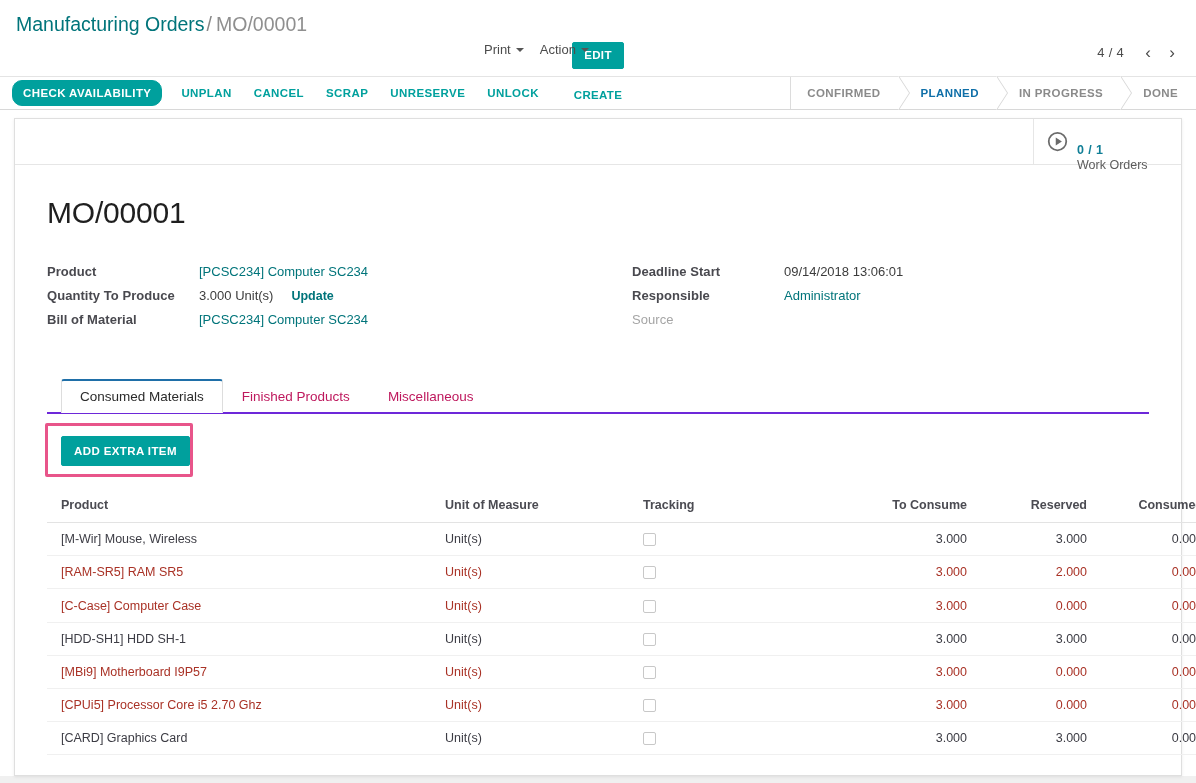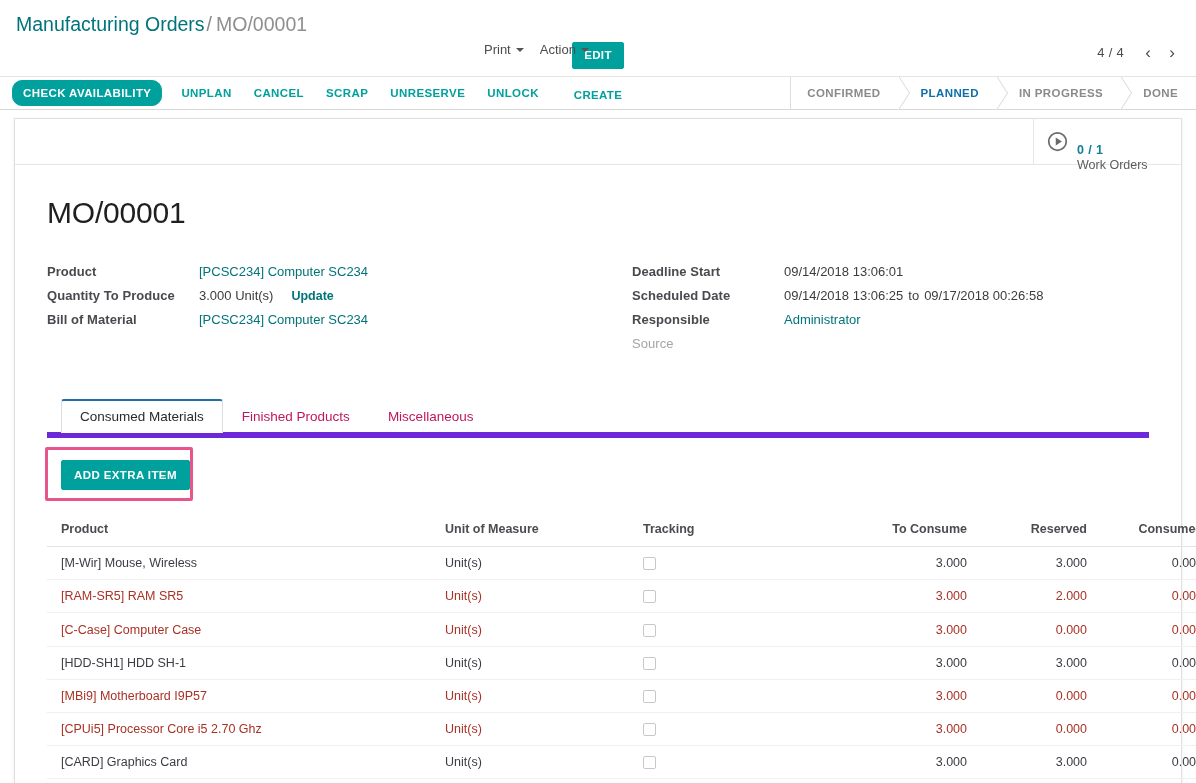--- a/index.html
+++ b/index.html
@@ -192,21 +192,21 @@
   .f-label.muted { color: #a5a5a5; font-weight: 400; }
   .f-val { font-size: 13px; color: #3c3c3c; }
   .f-link { color: #00747a; font-size: 13px; cursor: pointer; }
   .f-update { color: #00747a; font-size: 12.5px; font-weight: 700; margin-left: 18px; cursor: pointer; }
   .f-to { color: #3c3c3c; margin: 0 5px; }
 
   
   .notebook { margin-top: 40px; position: relative; }
   .tabs {
     display: flex; align-items: flex-end;
-    border-bottom: 6px solid #6d28d9;
+    border-bottom: 2px solid #6d28d9;
     padding-left: 14px;
     height: 38px;
   }
   .tab {
     padding: 9px 18px 8px 18px;
     font-size: 13.5px; color: #be185d;
     cursor: pointer; position: relative; top: 1px;
     border: 1px solid transparent;
     background: transparent;
     font-family: "Liberation Sans", sans-serif;
@@ -376,24 +376,20 @@
                 <div class="f-label">Bill of Material</div>
                 <div class="f-link">[PCSC234] Computer SC234</div>
               </div>
             </div>
           <div class="form-col right" id="form-right">
               <div class="f-row">
                 <div class="f-label">Deadline Start</div>
                 <div class="f-val">09/14/2018 13:06:01</div>
               </div>
               <div class="f-row">
-                <div class="f-label">Scheduled Date</div>
-                <div class="f-val"><span>09/14/2018 13:06:25</span><span class="f-to">to</span><span>09/17/2018 00:26:58</span></div>
-              </div>
-              <div class="f-row">
                 <div class="f-label">Responsible</div>
                 <div class="f-link">Administrator</div>
               </div>
               <div class="f-row">
                 <div class="f-label muted">Source</div>
                 <div class="f-val"></div>
               </div>
             </div>
         </div>
 

